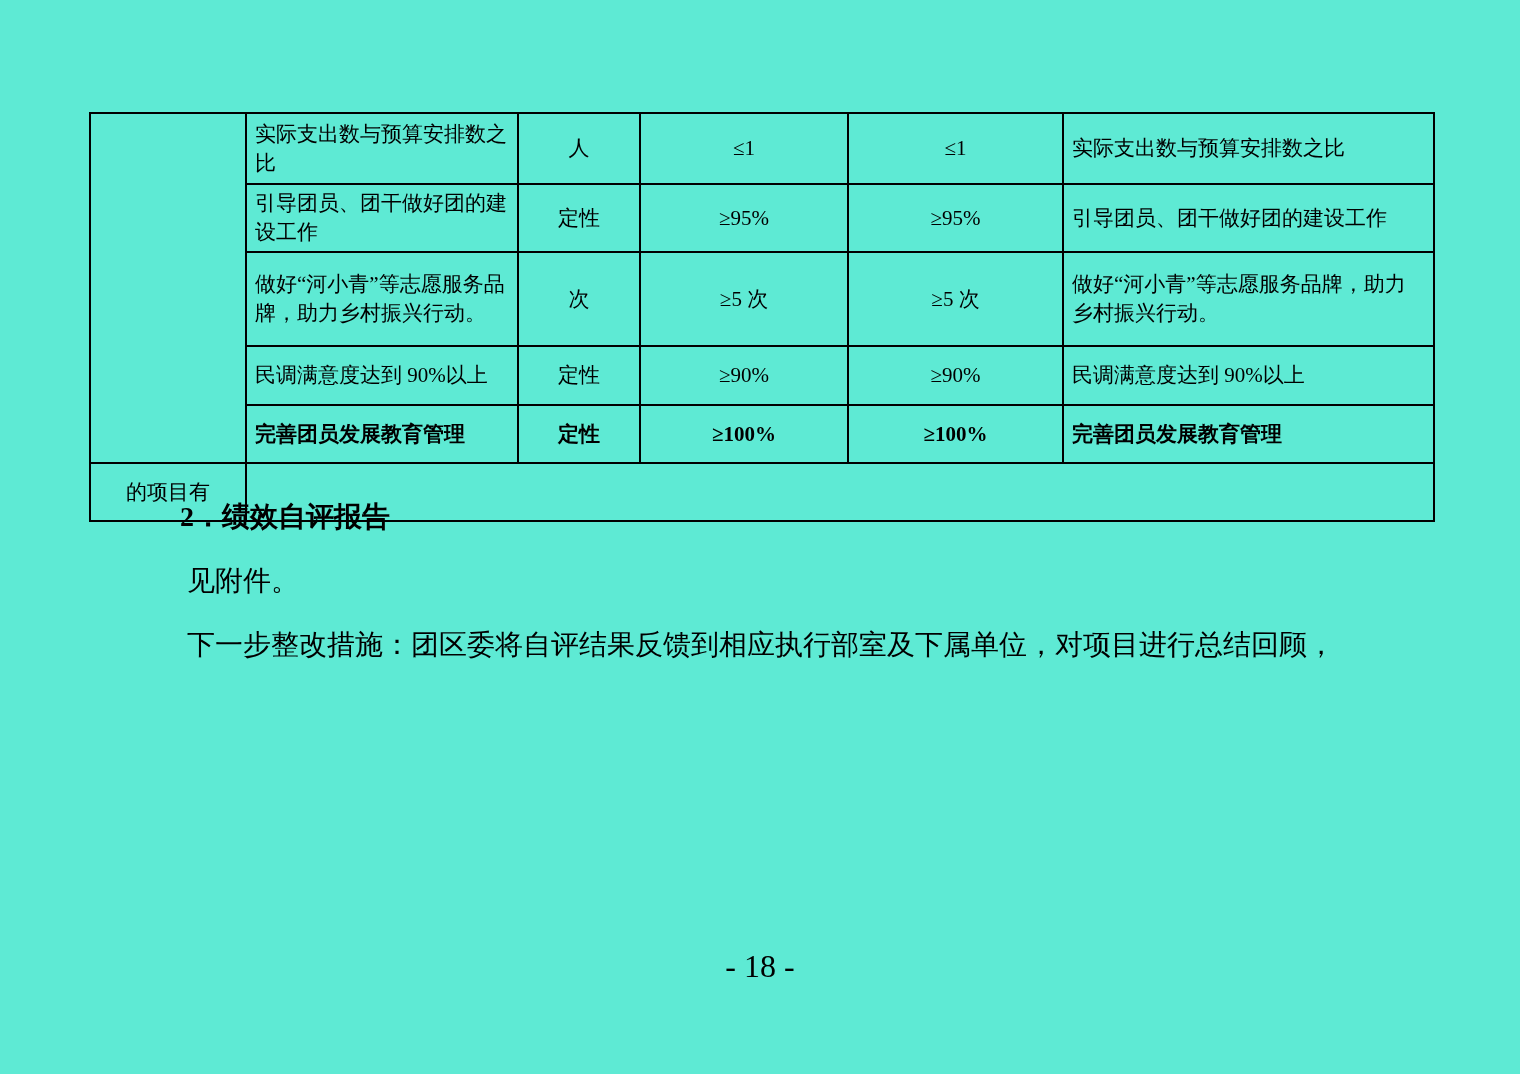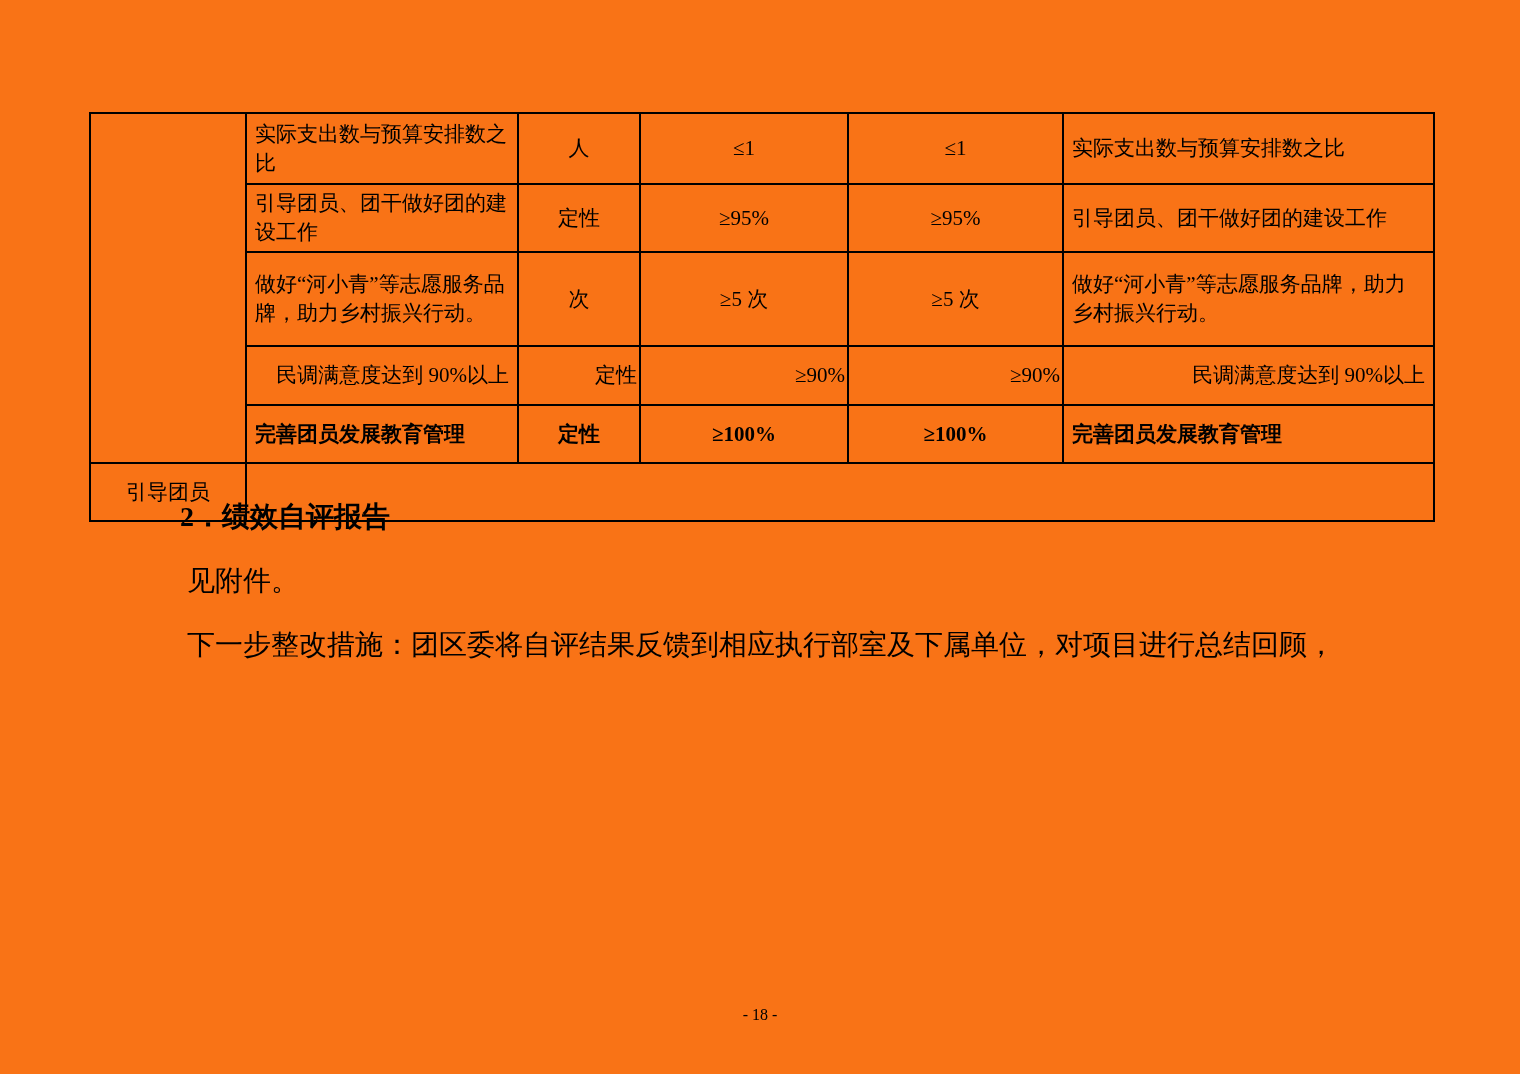--- a/index.html
+++ b/index.html
@@ -4,21 +4,21 @@
 <style>
   html, body {
     margin: 0;
     padding: 0;
     background: #ffffff;
   }
   .page {
     position: relative;
     width: 1520px;
     height: 1074px;
-    background: #f97316;
+    background: #5eead4;
     overflow: hidden;
     font-family: "Liberation Serif", "DejaVu Serif", serif;
     color: #000000;
   }
 
   
   .doc-table {
     position: absolute;
     left: 89px;
     top: 112px;
@@ -41,21 +41,21 @@
     text-align: center;
     padding: 3px 2px;
   }
   .c-other {
     text-align: center;
     padding: 3px 4px;
   }
   .r1 td { height: 63px; }
   .r2 td { height: 60px; }
   .r3 td { height: 86px; }
-  .r4 td { height: 51px; text-align: right; }
+  .r4 td { height: 51px; }
   .r5 td { height: 50px; font-weight: bold; }
   .r6 td { height: 50px; }
 
   
   .text-block {
     position: absolute;
     left: 124px;
     top: 488px;
     width: 1282px;
     font-size: 28px;
@@ -70,25 +70,25 @@
     margin: 7px;
     text-indent: 56px;
   }
   .justify {
     text-align: justify;
   }
 
   
   .page-number {
     position: absolute;
-    top: 1000px;
+    top: 951px;
     left: 0;
     width: 1520px;
     text-align: center;
-    font-size: 16px;
+    font-size: 32px;
     line-height: 30px;
   }
 </style>
 </head>
 <body>
 
 <div class="page">
 
   <table class="doc-table">
     <colgroup>
@@ -130,21 +130,21 @@
         <td class="c-desc">民调满意度达到 90%以上</td>
       </tr>
       <tr class="r5">
         <td class="c-ind">完善团员发展教育管理</td>
         <td class="c-mid">定性</td>
         <td class="c-mid">≥100%</td>
         <td class="c-mid">≥100%</td>
         <td class="c-desc">完善团员发展教育管理</td>
       </tr>
       <tr class="r6">
-        <td class="c-other">引导团员</td>
+        <td class="c-other">的项目有</td>
         <td class="c-desc" colspan="5"></td>
       </tr>
     </tbody>
   </table>
 
   <div class="text-block">
     <p class="heading">2．绩效自评报告</p>
     <p class="para">见附件。</p>
     <p class="para justify">下一步整改措施：团区委将自评结果反馈到相应执行部室及下属单位，对项目进行总结回顾，</p>
   </div>

